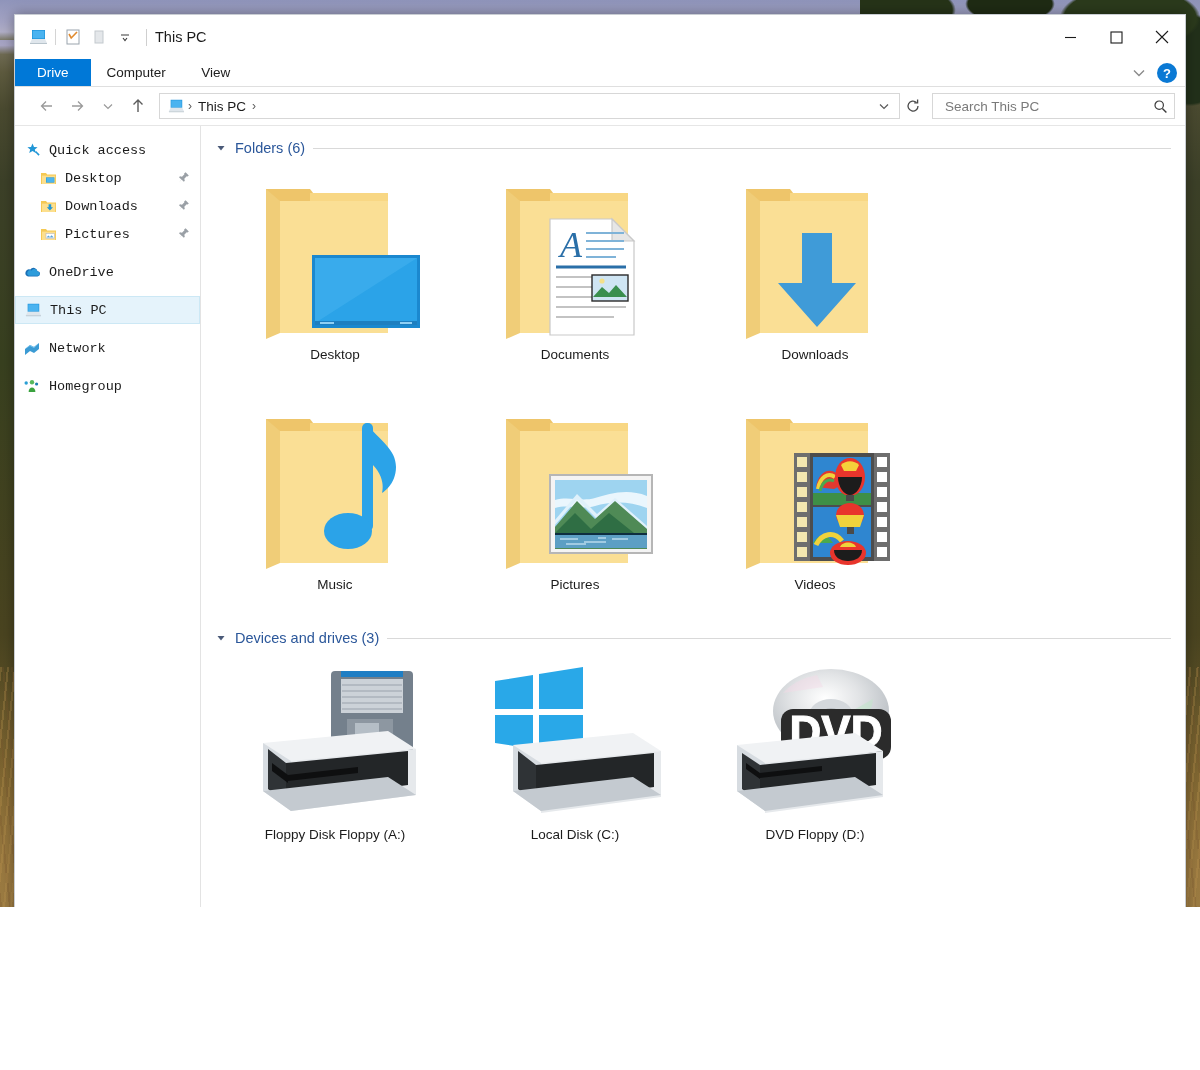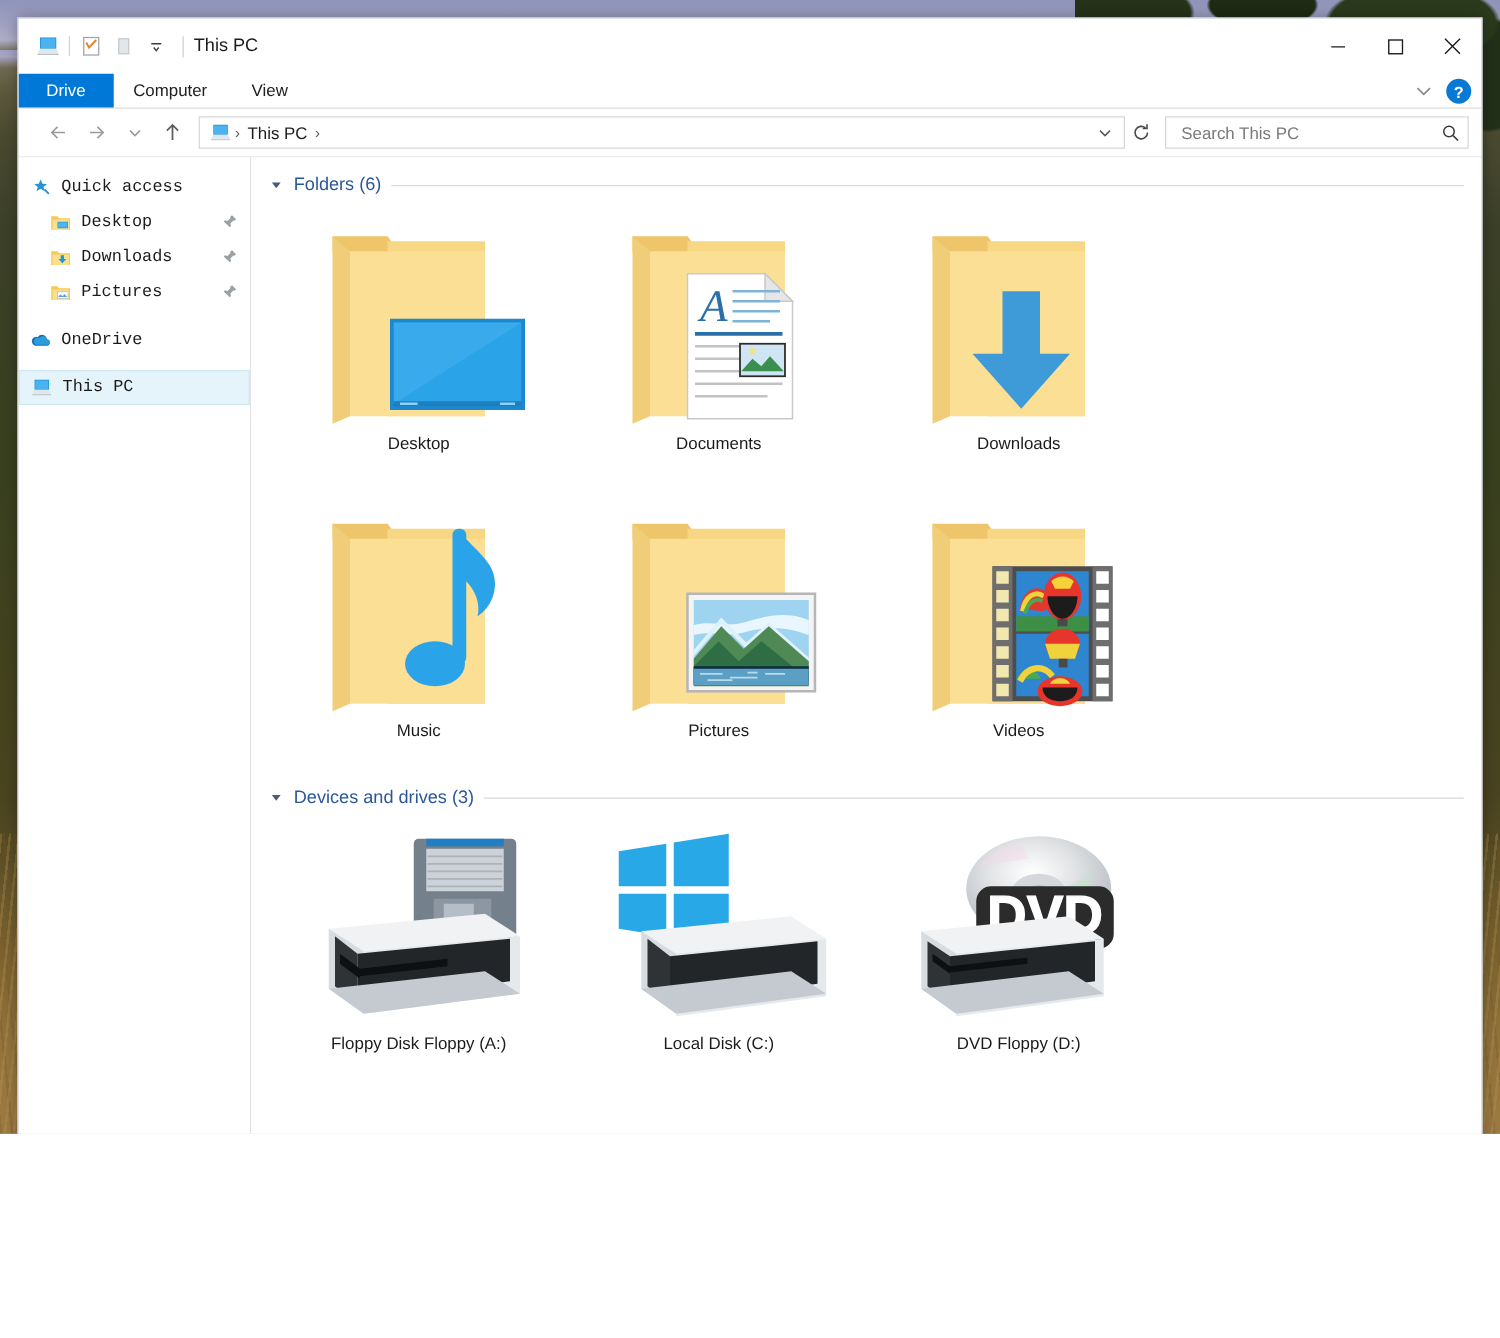--- a/index.html
+++ b/index.html
@@ -435,23 +435,43 @@
               <path d="M4.6 2.6h11.8v7.8H4.6z" fill="#4ab3f0"></path>
               <path d="M4 11h13l2 4H2z" fill="#dfe6ec"></path>
               <path d="M2 15h17v1H2z" fill="#b8c4cc"></path>
             </svg>
           </span>
           <span class="nav-label">This PC</span>
         </div>
 
         <div class="nav-gap"></div>
 
+        <div class="nav-item">
+          <span class="nav-ico">
+            <svg width="18" height="16" viewBox="0 0 18 16">
+              <path d="M2 9l5-4 4 2 5-4v6l-5 4-4-2-5 4z" fill="#3b9bd4"></path>
+              <path d="M2 9l5-4 4 2 5-4-5 5-4-2z" fill="#7ec6ef"></path>
+            </svg>
+          </span>
+          <span class="nav-label">Network</span>
+        </div>
 
         <div class="nav-gap"></div>
 
+        <div class="nav-item">
+          <span class="nav-ico">
+            <svg width="18" height="16" viewBox="0 0 18 16">
+              <circle cx="3.2" cy="5" r="1.7" fill="#2a9fd4"></circle>
+              <circle cx="9" cy="4.2" r="2.2" fill="#57b85c"></circle>
+              <path d="M5.6 14c0-2.6 1.6-4.4 3.4-4.4s3.4 1.8 3.4 4.4z" fill="#3aa23f"></path>
+              <circle cx="13.6" cy="6" r="1.6" fill="#1c7fb0"></circle>
+            </svg>
+          </span>
+          <span class="nav-label">Homegroup</span>
+        </div>
       </div>
 
       <div class="content">
 
         <div class="group-head">
           <span class="grp-tri">
             <svg width="10" height="10" viewBox="0 0 10 10">
                 <path d="M1.5 3h7L5 7.5z" fill="#4a5a78"></path>
               </svg>
           </span>

